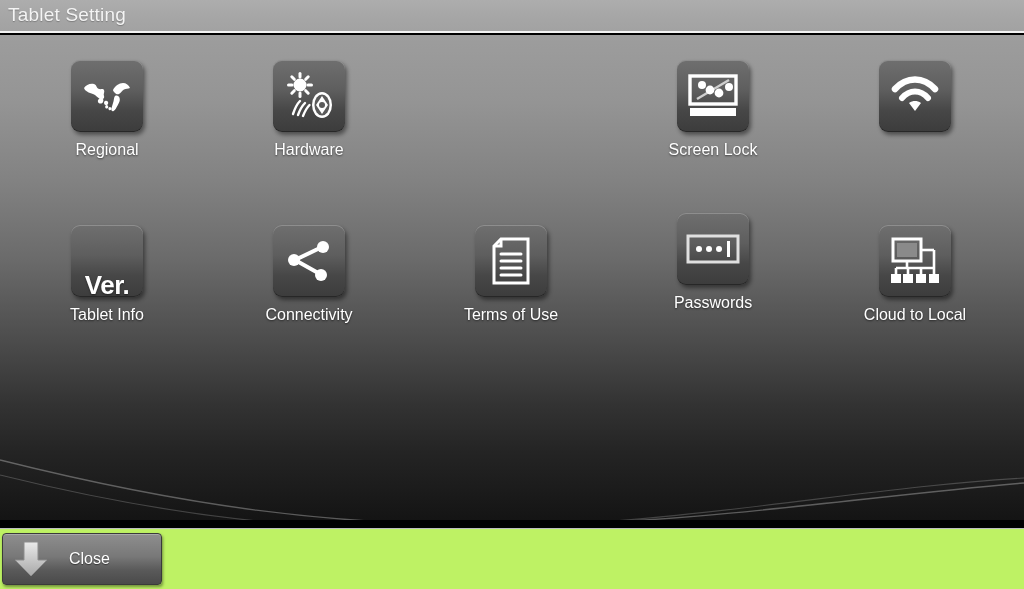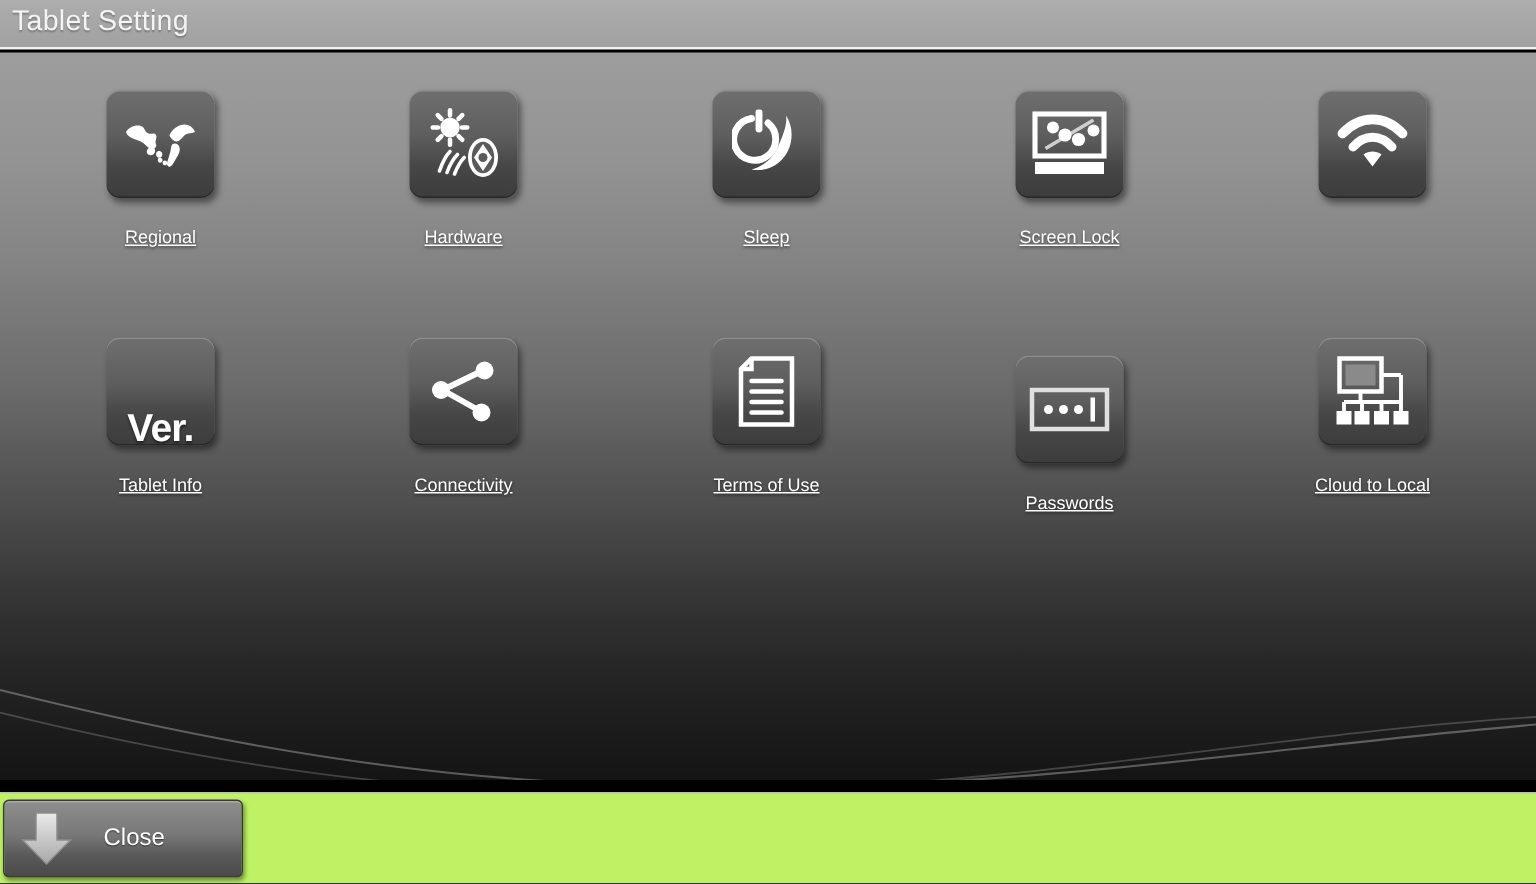--- a/index.html
+++ b/index.html
@@ -64,26 +64,25 @@
     border-radius:9px;
     background:linear-gradient(to bottom, #6f6f6f 0%, #5e5e5e 42%, #474747 70%, #3c3c3c 100%);
     box-shadow: 2px 3px 4px rgba(0,0,0,0.45),
                 inset 0 1px 0 rgba(255,255,255,0.22),
                 inset 0 -1px 0 rgba(0,0,0,0.35);
     position:relative;
     display:flex; align-items:center; justify-content:center;
   }
   .tile svg { display:block; }
   .cell .label {
-    margin-top:19px;
-    font-size:12px;
+    margin-top:9px;
+    font-size:16px;
     color:#ffffff;
     text-shadow:0 1px 2px rgba(0,0,0,0.55);
     white-space:nowrap;
-    text-decoration:underline;
   }
   .vertext {
     font-size:26px; font-weight:bold; color:#fff;
     font-family:"Liberation Sans", sans-serif;
     letter-spacing:-0.5px;
     text-shadow:0 1px 2px rgba(0,0,0,0.5);
     margin-top:48px;
   }
 
   
@@ -168,30 +167,20 @@
               <ellipse cx="39" cy="33" rx="10" ry="13" fill="#ffffff"></ellipse>
               <ellipse cx="39" cy="33" rx="7.5" ry="10.5" fill="#5a5a5a"></ellipse>
               <path d="M39,24 L45,33 L39,42 L33,33 Z" fill="#ffffff"></path>
               <circle cx="39" cy="33" r="3" fill="#5a5a5a"></circle>
             </g>
           </svg>
         </div>
         <div class="label">Hardware</div>
       </div>
 
-      <div class="cell" style="left:409px; top:25px;">
-        <div class="tile">
-          <svg width="46" height="46" viewBox="0 0 46 46">
-            <path d="M36,4 C40,10 41,18 38,26 C34,36 24,42 13,40 C21,38 28,32 31,24 C34,17 37,10 36,4 Z" fill="#ffffff"></path>
-            <path d="M13,6 A14,14 0 1 0 24,9" fill="none" stroke="#ffffff" stroke-width="4.6" stroke-linecap="round"></path>
-            <line x1="18" y1="2" x2="18" y2="13" stroke="#ffffff" stroke-width="4.6" stroke-linecap="round"></line>
-          </svg>
-        </div>
-        <div class="label">Sleep</div>
-      </div>
 
       <div class="cell" style="left:611px; top:25px;">
         <div class="tile">
           <svg width="52" height="46" viewBox="0 0 52 46">
             <rect x="3" y="3" width="46" height="28" fill="none" stroke="#ffffff" stroke-width="3.4"></rect>
             <line x1="10" y1="26" x2="42" y2="7" stroke="#cfcfcf" stroke-width="2.4"></line>
             <circle cx="15" cy="12" r="4" fill="#ffffff"></circle>
             <circle cx="23" cy="17" r="4.4" fill="#ffffff"></circle>
             <circle cx="32" cy="20" r="4.4" fill="#ffffff"></circle>
             <circle cx="42" cy="14" r="4" fill="#ffffff"></circle>
@@ -244,21 +233,21 @@
               <line x1="8" y1="21" x2="33" y2="35"></line>
             </g>
             <circle cx="7" cy="21" r="6" fill="#ffffff"></circle>
             <circle cx="36" cy="8" r="6" fill="#ffffff"></circle>
             <circle cx="34" cy="36" r="6" fill="#ffffff"></circle>
           </svg>
         </div>
         <div class="label">Connectivity</div>
       </div>
 
-      <div class="cell" style="left:611px; top:202px;">
+      <div class="cell" style="left:611px; top:178px;">
         <div class="tile">
           <svg width="54" height="30" viewBox="0 0 54 30">
             <rect x="2" y="2" width="50" height="26" fill="none" stroke="#e0e0e0" stroke-width="3"></rect>
             <circle cx="13" cy="15" r="3" fill="#ffffff"></circle>
             <circle cx="23" cy="15" r="3" fill="#ffffff"></circle>
             <circle cx="33" cy="15" r="3" fill="#ffffff"></circle>
             <rect x="41" y="7" width="3" height="16" fill="#ffffff"></rect>
           </svg>
         </div>
         <div class="label">Passwords</div>

